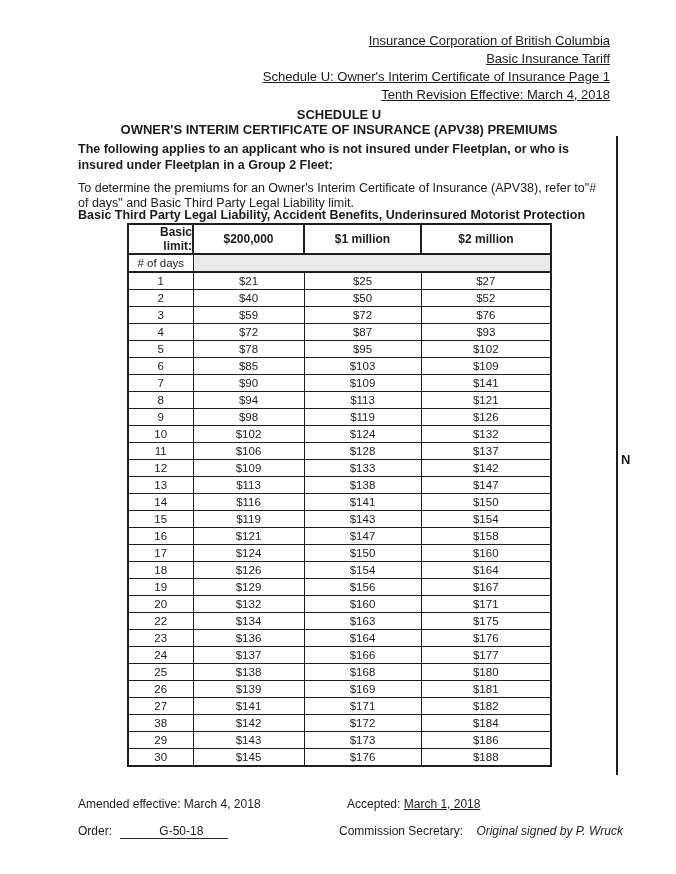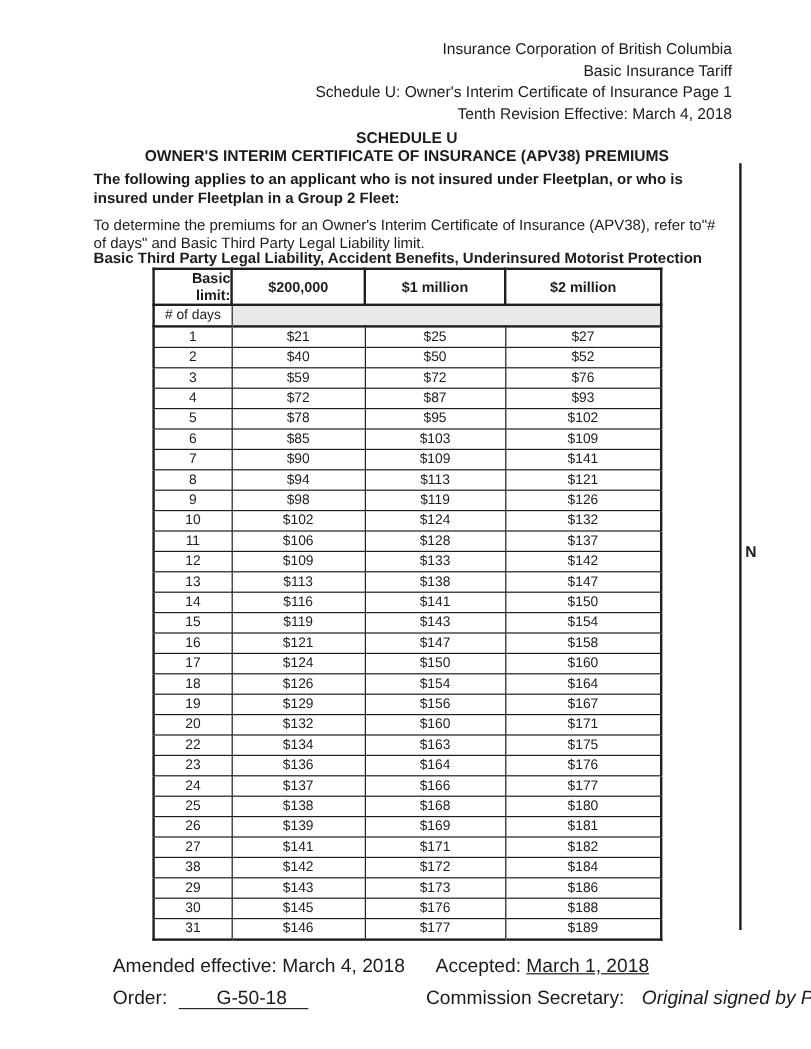--- a/index.html
+++ b/index.html
@@ -14,20 +14,21 @@
   }
   
   .doc-header {
     position: absolute;
     top: 32px;
     right: 66px;
     text-align: right;
     font-size: 13px;
     line-height: 18px;
     white-space: nowrap;
+    text-decoration: underline;
   }
   
   .title-block {
     position: absolute;
     top: 108px;
     left: 0;
     width: 678px;
     text-align: center;
     font-weight: bold;
     font-size: 13px;
@@ -112,21 +113,21 @@
     background: #1f1f1f;
   }
   .change-mark {
     position: absolute;
     left: 621px;
     top: 452px;
     font-weight: bold;
     font-size: 13px;
   }
   
-  .footer-item { position: absolute; font-size: 16px; white-space: nowrap; margin-left: 16px; }
+  .footer-item { position: absolute; font-size: 12px; white-space: nowrap; }
   .f-amended { top: 797px; left: 78px; }
   .f-accepted { top: 797px; left: 347px; }
   .f-order { top: 824px; left: 78px; }
   .f-secretary { top: 824px; left: 339px; }
   .underlined { text-decoration: underline; }
   .blank-line {
     display: inline-block;
     min-width: 94px;
     border-bottom: 1.5px solid #2a2a2a;
     padding-left: 14px;
@@ -351,26 +352,20 @@
           <td>$143</td>
           <td>$173</td>
           <td>$186</td>
         </tr>
         <tr>
           <td>30</td>
           <td>$145</td>
           <td>$176</td>
           <td>$188</td>
         </tr>
-        <tr>
-          <td>31</td>
-          <td>$146</td>
-          <td>$177</td>
-          <td>$189</td>
-        </tr>
       </tbody>
   </table>
 
   <div class="change-bar"></div>
   <div class="change-mark">N</div>
 
   <div class="footer-item f-amended">Amended effective: March 4, 2018</div>
 
   <div class="footer-item f-accepted">
     <span>Accepted:</span>

